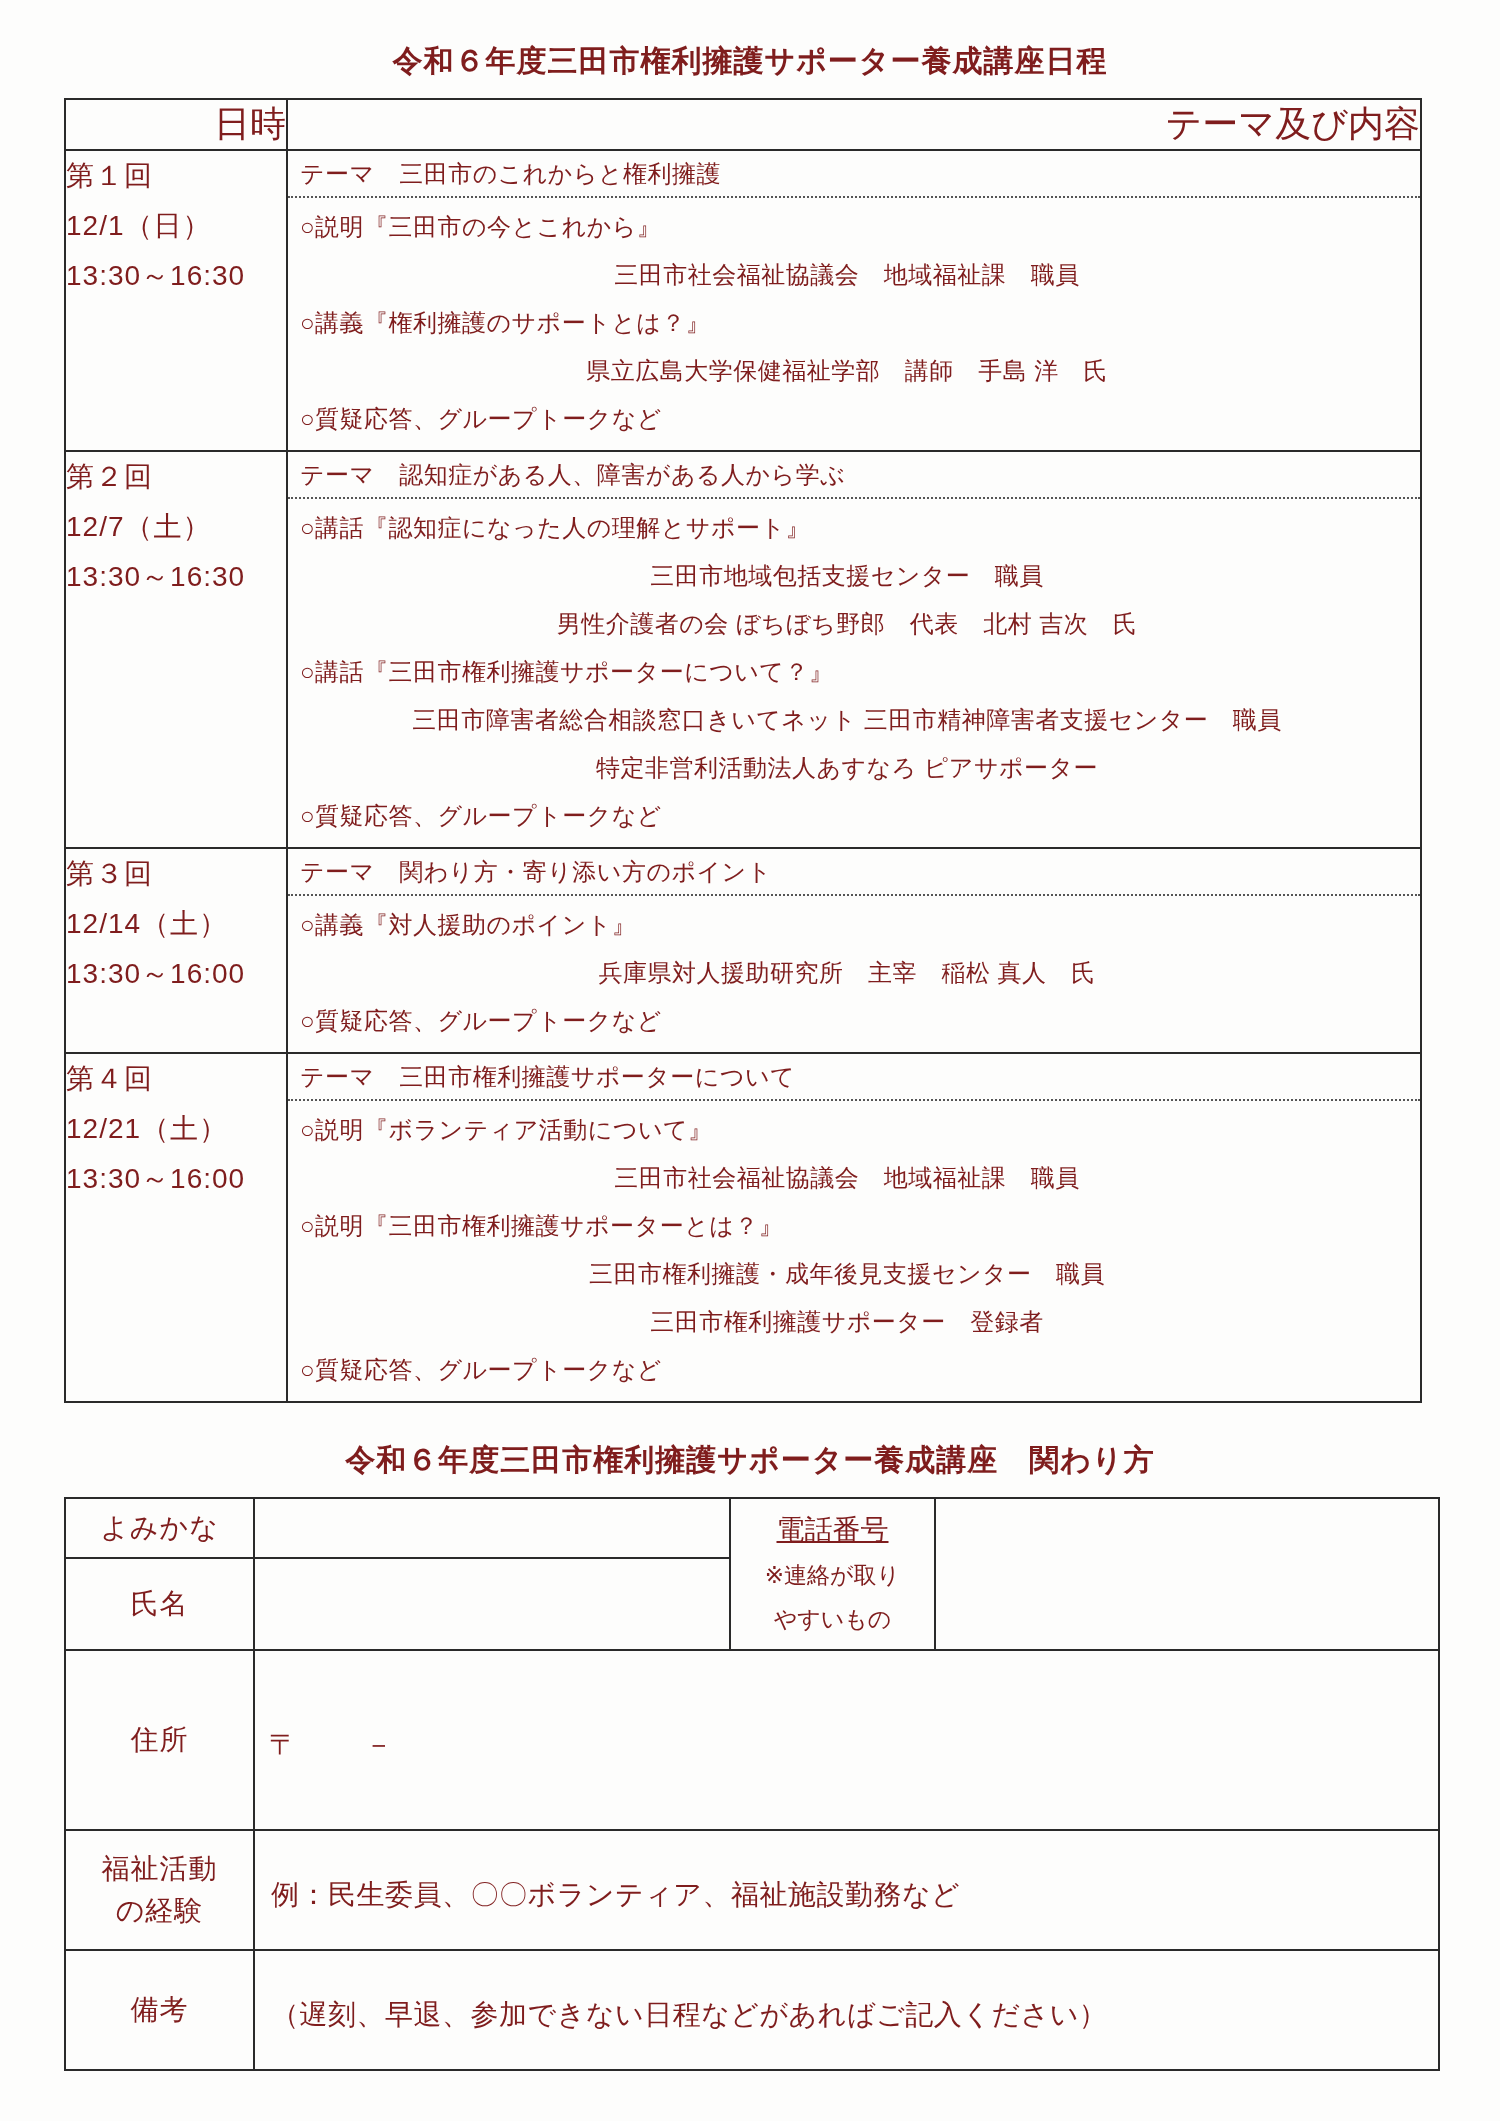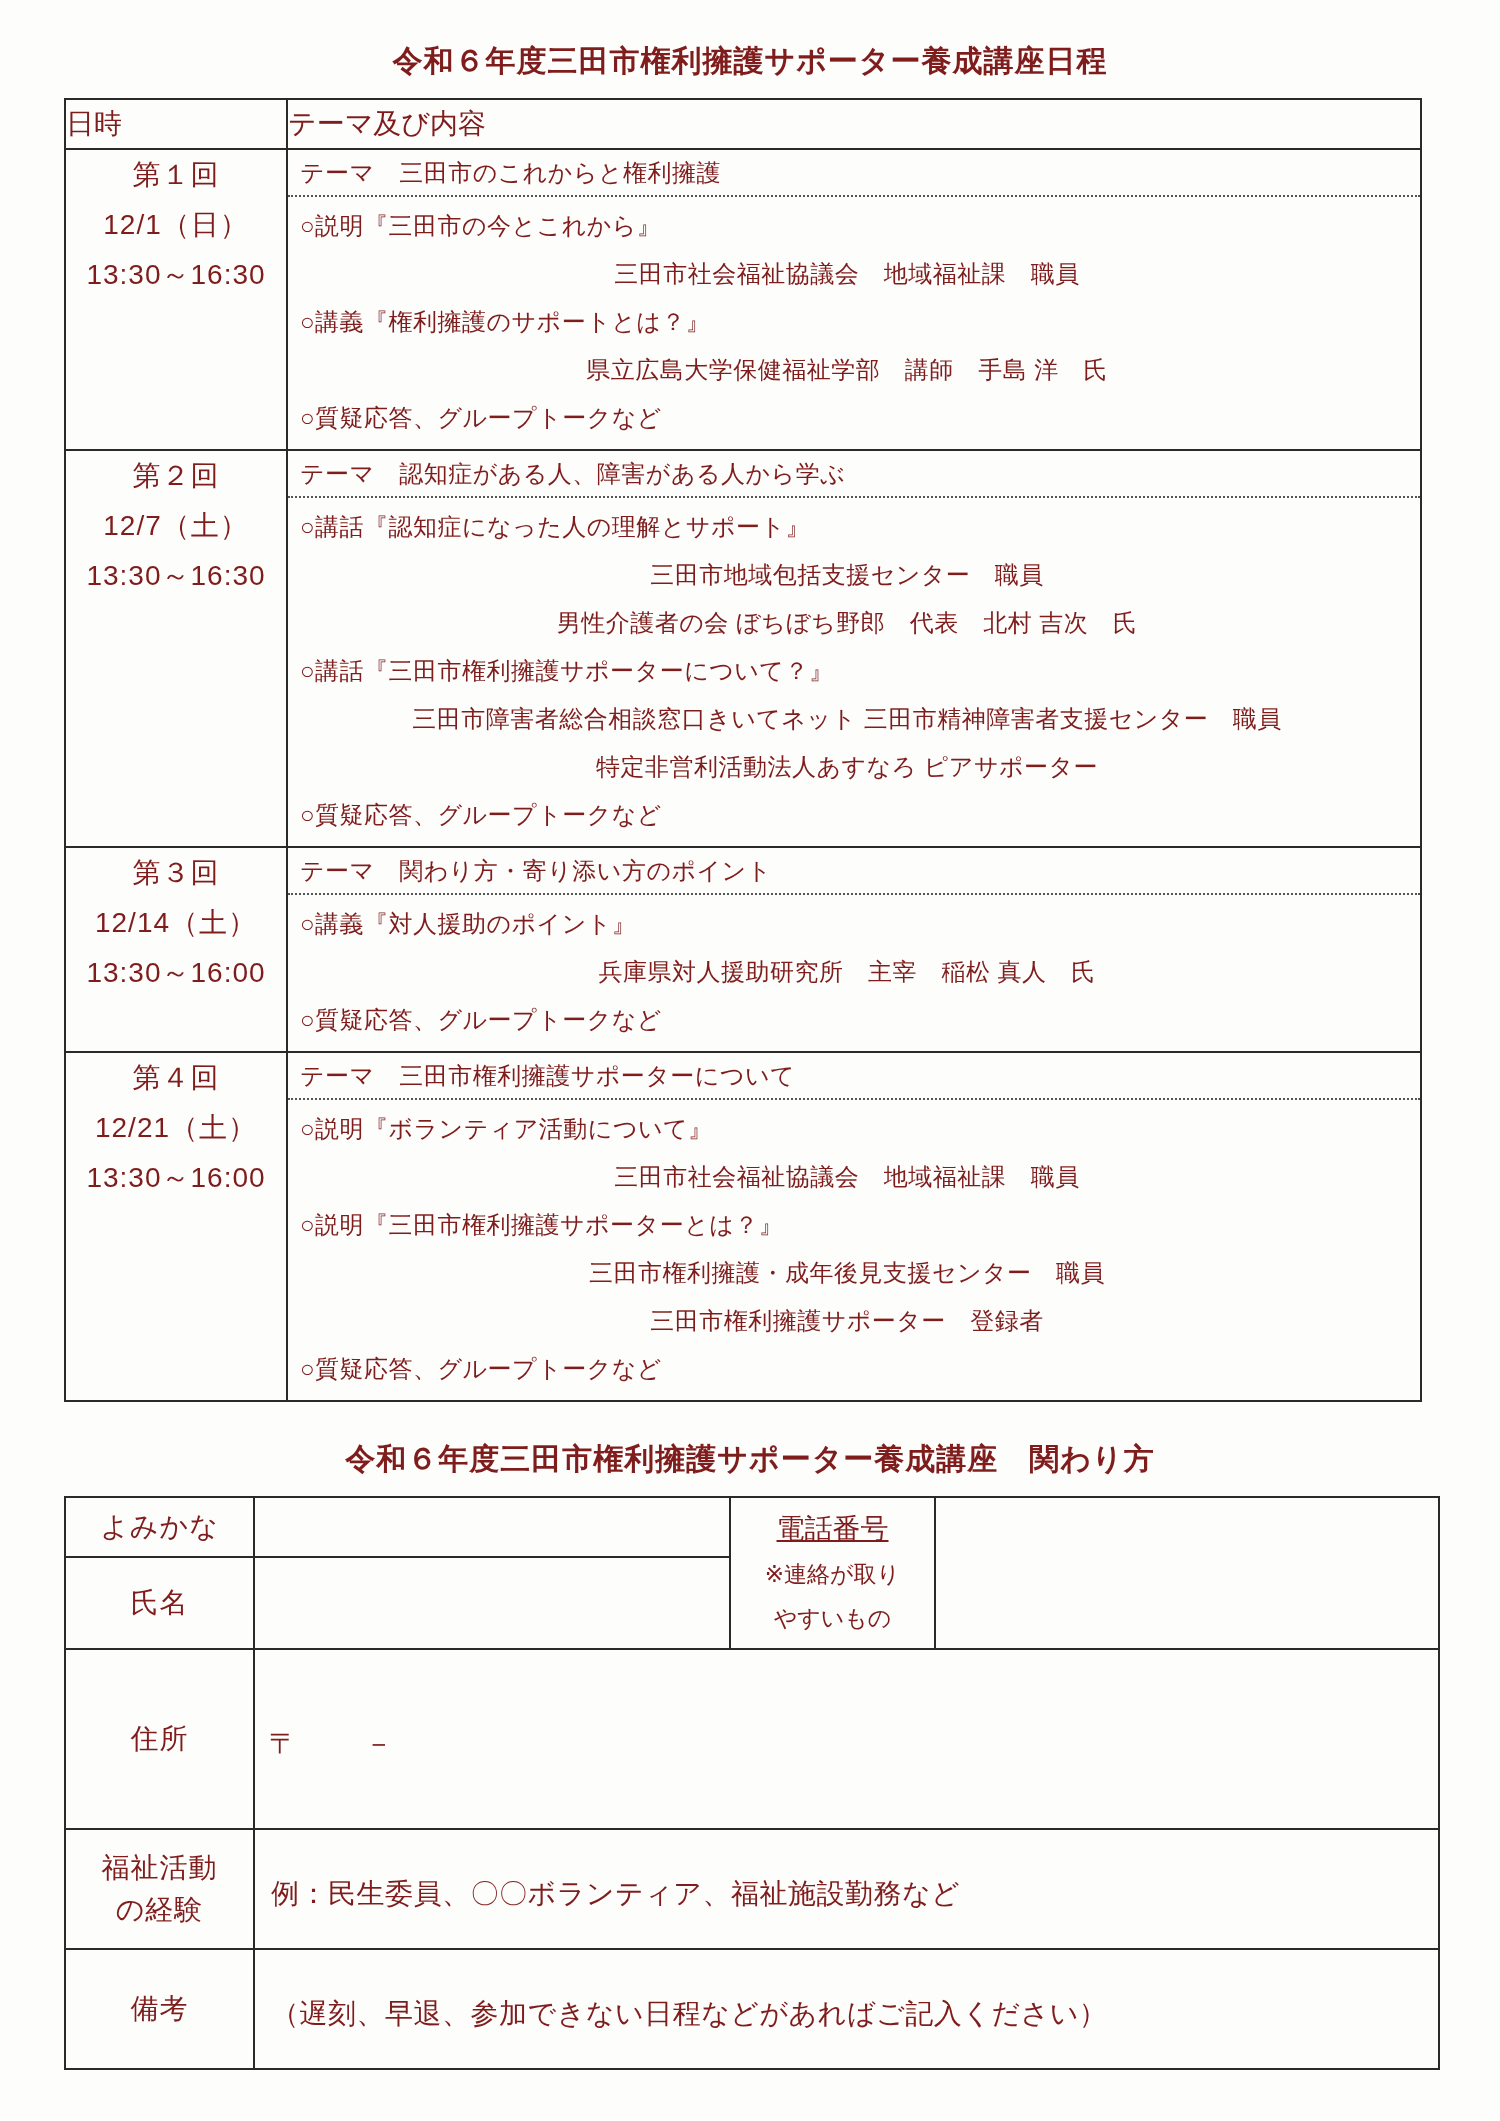--- a/index.html
+++ b/index.html
@@ -30,32 +30,31 @@
     width: 1356px;
     table-layout: fixed;
   }
   table.sched th, table.sched td {
     border: 2px solid #2a2a2a;
     vertical-align: top;
     padding: 0;
   }
   table.sched th {
     font-weight: 400;
-    font-size: 28px;
+    font-size: 36px;
     height: 48px;
     vertical-align: middle;
-    text-align: left;
+    text-align: right;
     border-radius: 12px;
   }
   col.c-date { width: 222px; }
   col.c-content { width: 1134px; }
 
   td.date-cell {
     vertical-align: middle;
-    text-align: center;
     font-size: 28px;
     line-height: 50px;
     letter-spacing: 1px;
   }
   td.content-cell { font-size: 24px; }
   .theme {
     padding: 7px 12px 6px 12px;
     border-bottom: 2px dotted #555;
     letter-spacing: 0.5px;
   }

